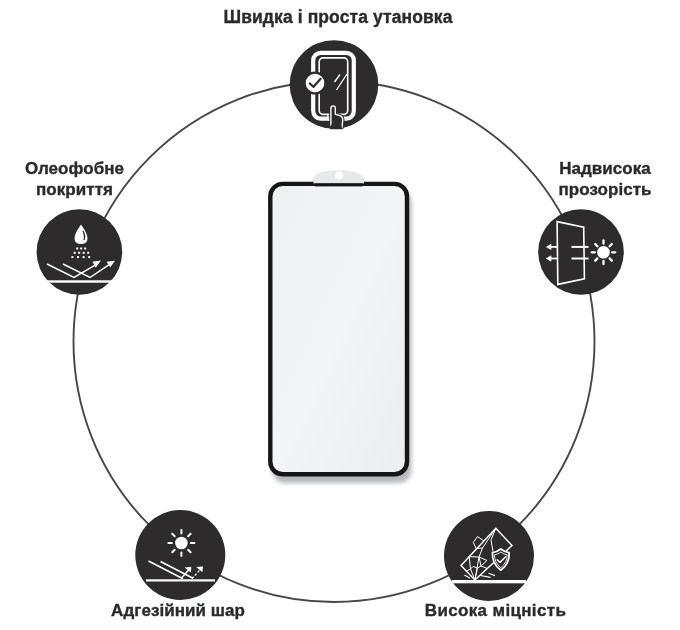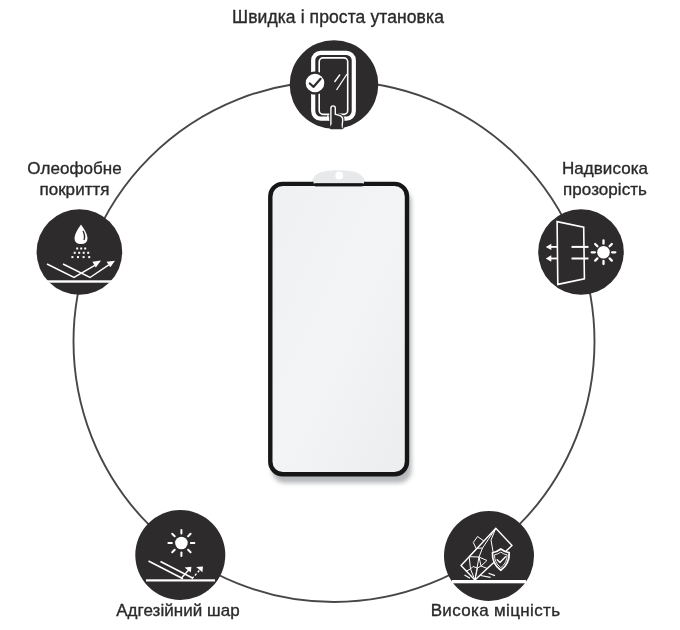--- a/index.html
+++ b/index.html
@@ -1,17 +1,17 @@
 <!DOCTYPE html>
 <html><head>
 <meta charset="utf-8">
 <style>
   html,body{margin:0;padding:0;background:#ffffff;}
   #stage{position:relative;filter:blur(0.35px);width:665px;height:630px;background:#ffffff;overflow:hidden;
-    font-family:"Liberation Sans", sans-serif;}
+    font-family:"Liberation Sans", sans-serif;font-weight:bold;}
   svg{position:absolute;left:0;top:0;}
   text{font-family:"Liberation Sans", sans-serif;fill:#2a2a2a;stroke:#2a2a2a;stroke-width:0.35;}
 </style>
 </head>
 <body>
 <div id="stage">
 <svg width="680" height="630" viewBox="0 0 680 630">
   <defs>
     <linearGradient id="glass" x1="0" y1="0" x2="1" y2="1">
       <stop offset="0" stop-color="#eff0f2"></stop>

